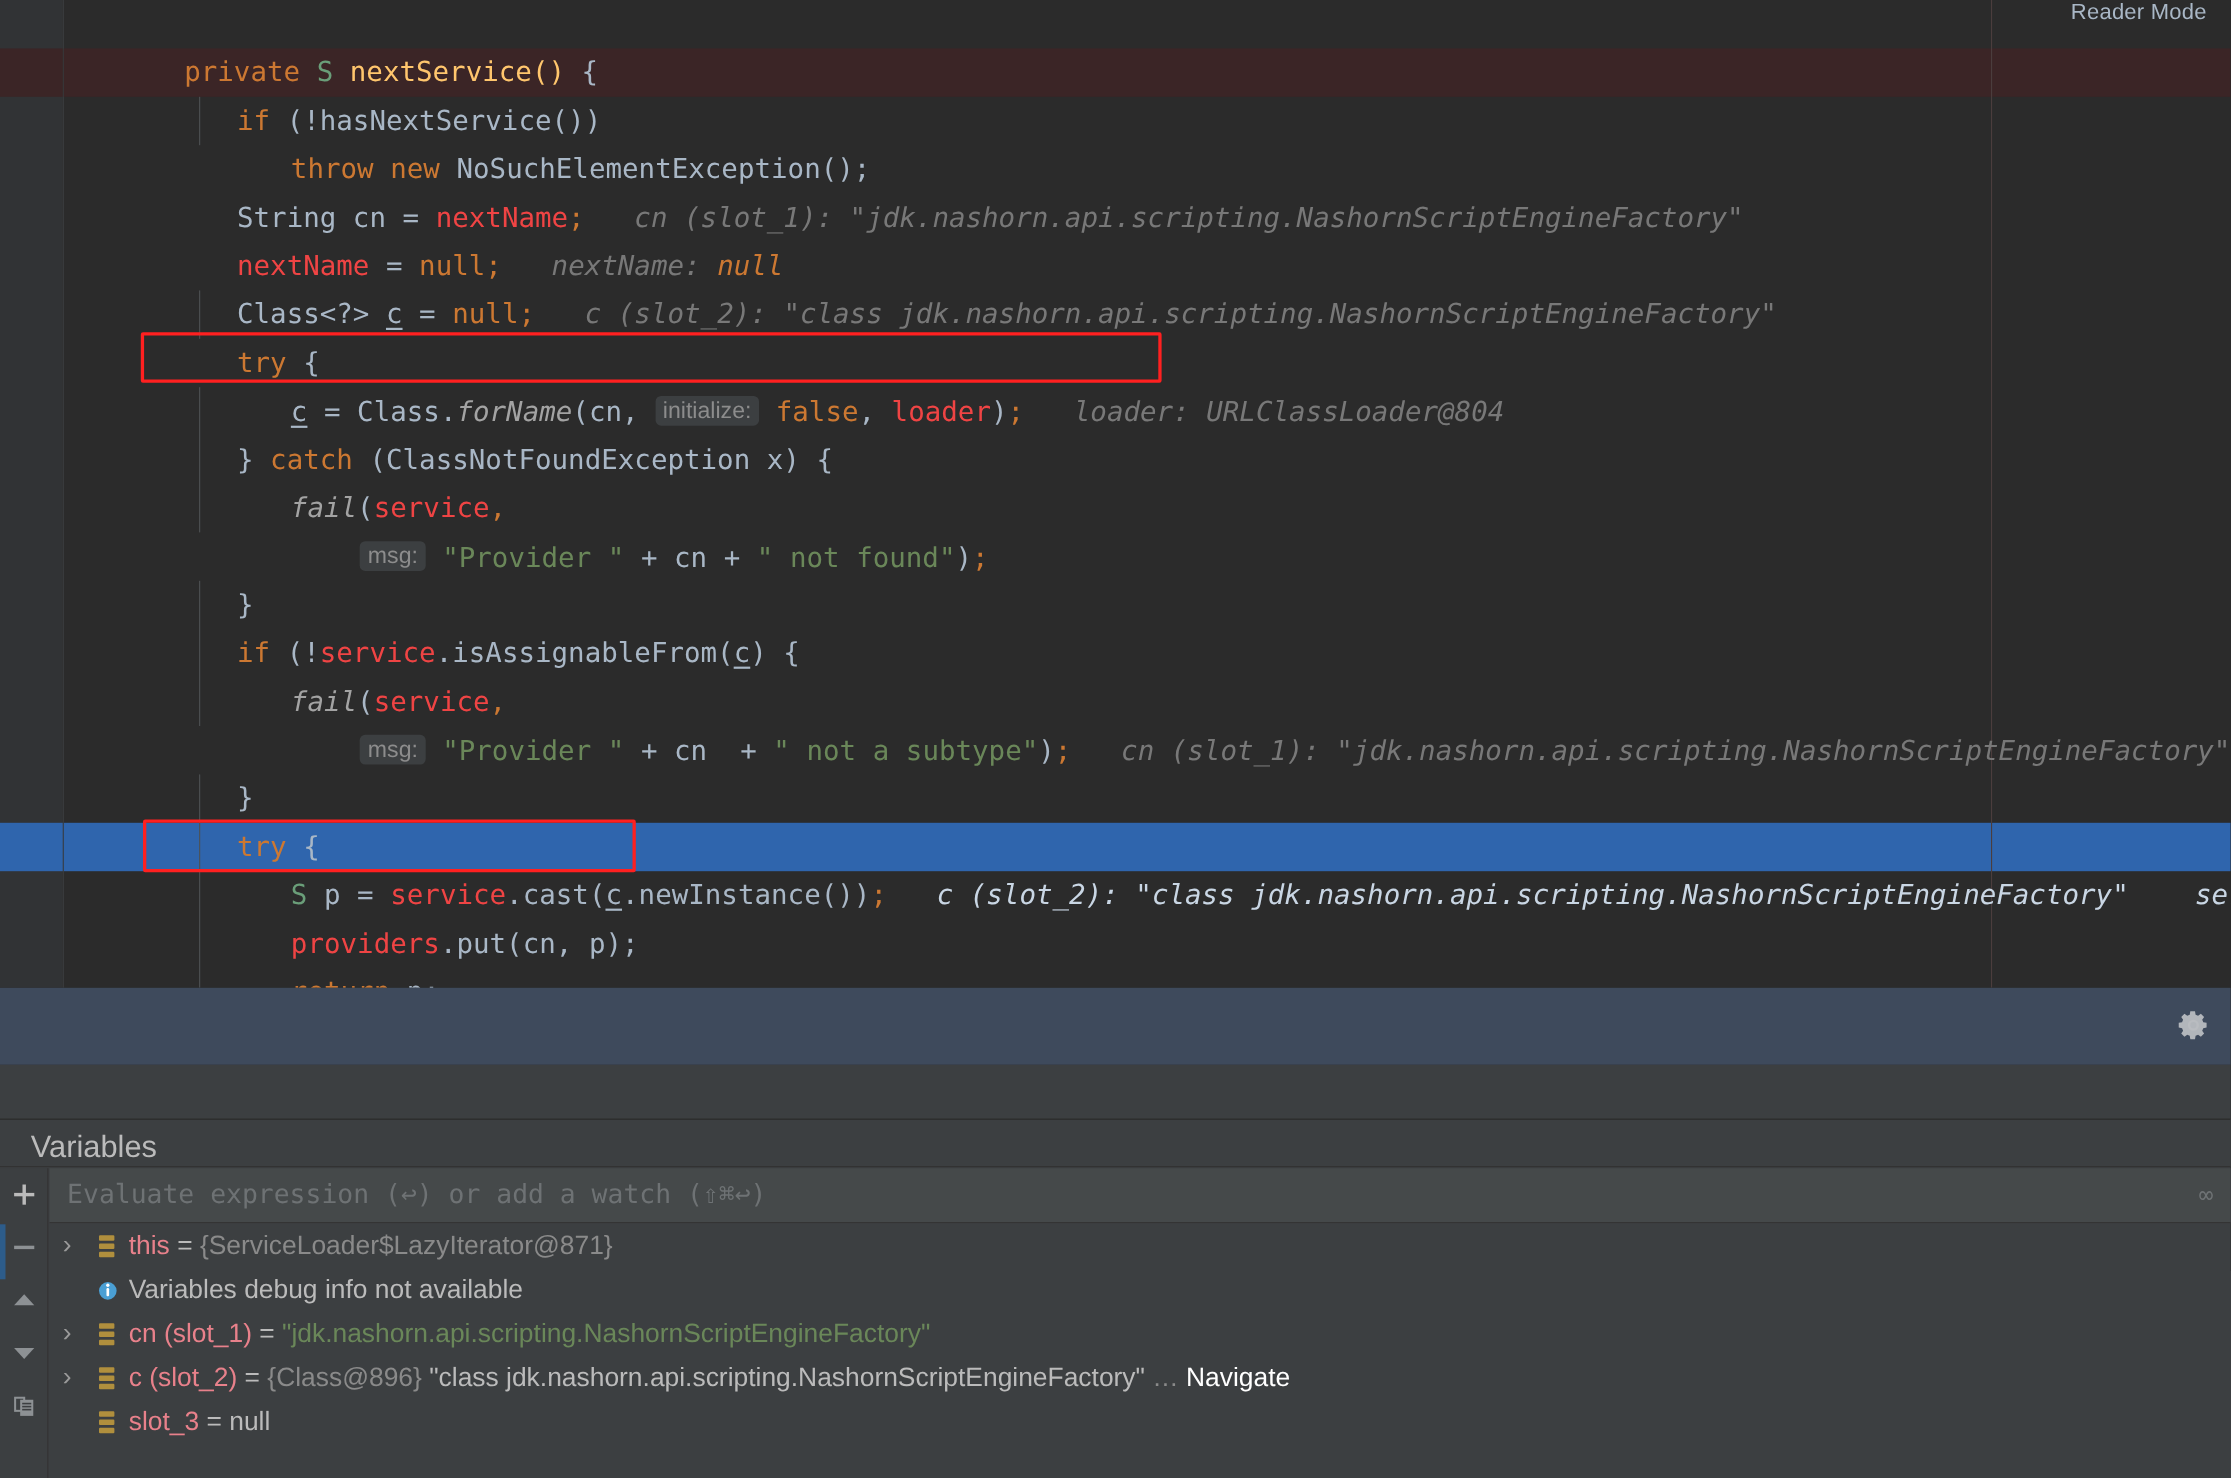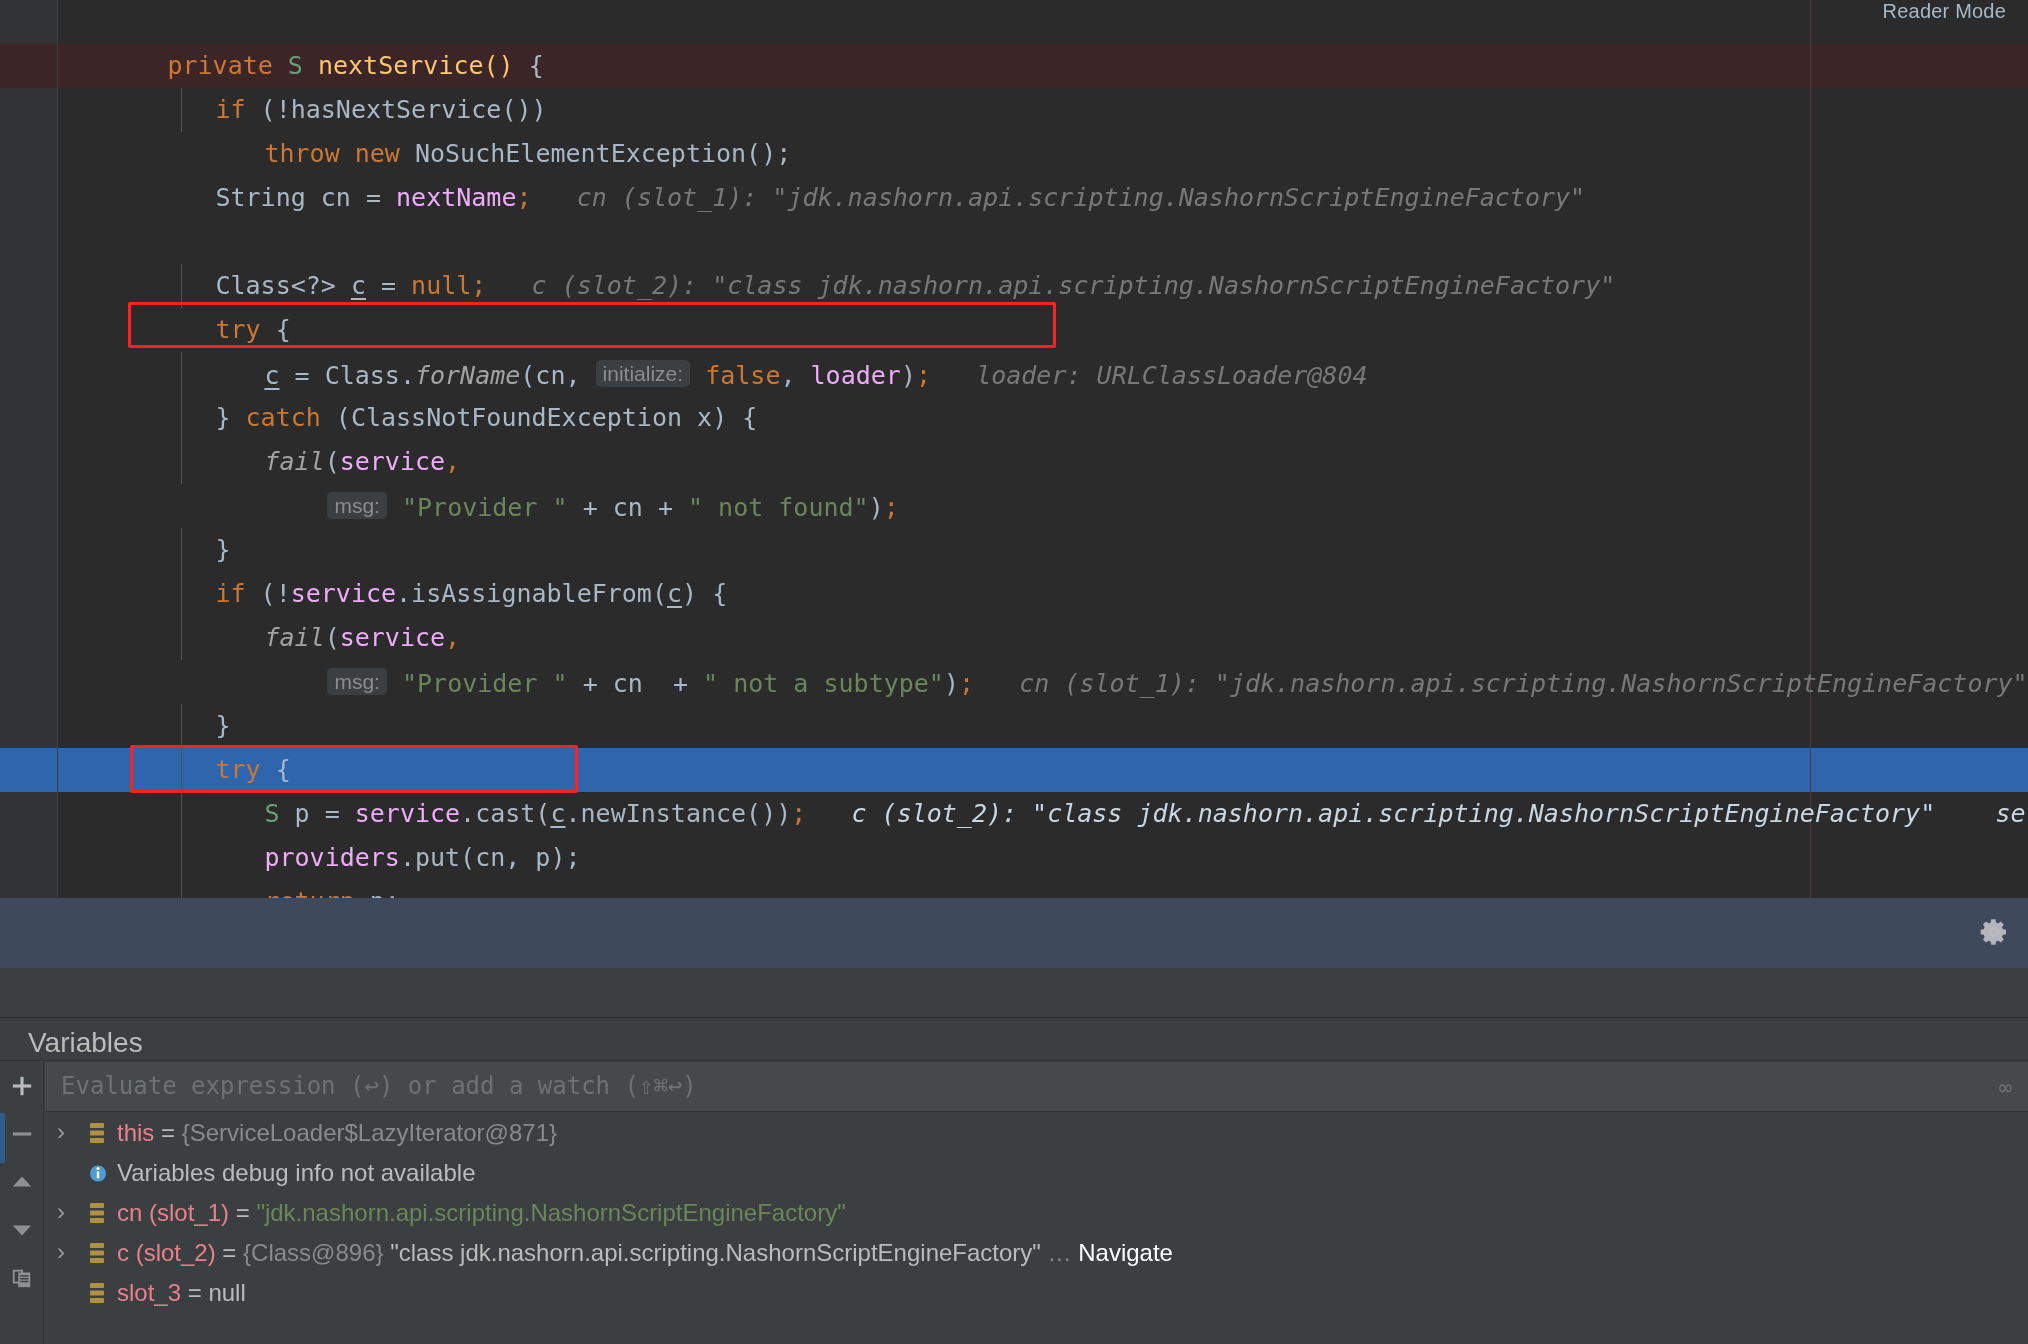--- a/index.html
+++ b/index.html
@@ -40,21 +40,21 @@
   }
   .ln .txt { position:absolute; left:0; top:0; white-space:pre; }
   .hl-exec-strip { position:absolute; left:0; width:2028px; height:44px; background:#3b2526; }
   .hl-sel-strip { position:absolute; left:0; width:2028px; height:44px; background:#2f65ad; }
 
   
   .iguide { position:absolute; width:1px; background:#4e5254; }
 
   
   .kw   { color:#cc7832; }
-  .fld  { color:#f0abfc;text-align:right; }
+  .fld  { color:#ef4444;text-align:right; }
   .str  { color:#6a8759; }
   .cls  { color:#a9b7c6; }
   .ident{ color:#a9b7c6; }
   .mth  { color:#a3a3a3; font-style:italic; }
   .typ  { color:#6a9e79; }
   .punc { color:#a9b7c6; }
   .semi { color:#cc7832; }
   .und  { text-decoration: underline; text-underline-offset:4px; }
   .hint { color:#787878; font-style:italic; }
   .hint-null { color:#cc7832; font-style:italic; }
@@ -168,20 +168,23 @@
       </span></div>
 
       <div class="ln" style="top:88px"><span class="txt" style="left:144px">
         <span class="kw">throw</span><span class="punc"> </span><span class="kw">new</span><span class="punc"> </span><span class="ident">NoSuchElementException();</span>
       </span></div>
 
       <div class="ln" style="top:132px"><span class="txt" style="left:95px">
         <span class="ident">String cn = </span><span class="fld">nextName</span><span class="semi">;</span><span class="punc">   </span><span class="hint">cn (slot_1): </span><span class="hint">"jdk.nashorn.api.scripting.NashornScriptEngineFactory"</span>
       </span></div>
 
+      <div class="ln" style="top:176px"><span class="txt" style="left:95px">
+        <span class="fld">nextName</span><span class="punc"> = </span><span class="kw">null</span><span class="semi">;</span><span class="punc">   </span><span class="hint">nextName: </span><span class="hint-null">null</span>
+      </span></div>
 
       <div class="ln" style="top:220px"><span class="txt" style="left:95px">
         <span class="ident">Class&lt;?&gt; </span><span class="ident und">c</span><span class="punc"> = </span><span class="kw">null</span><span class="semi">;</span><span class="punc">   </span><span class="hint">c (slot_2): </span><span class="hint">"class jdk.nashorn.api.scripting.NashornScriptEngineFactory"</span>
       </span></div>
 
       <div class="ln" style="top:264px"><span class="txt" style="left:95px">
         <span class="kw">try</span><span class="punc"> {</span>
       </span></div>
 
       <div class="ln" style="top:308px"><span class="txt" style="left:144px">

